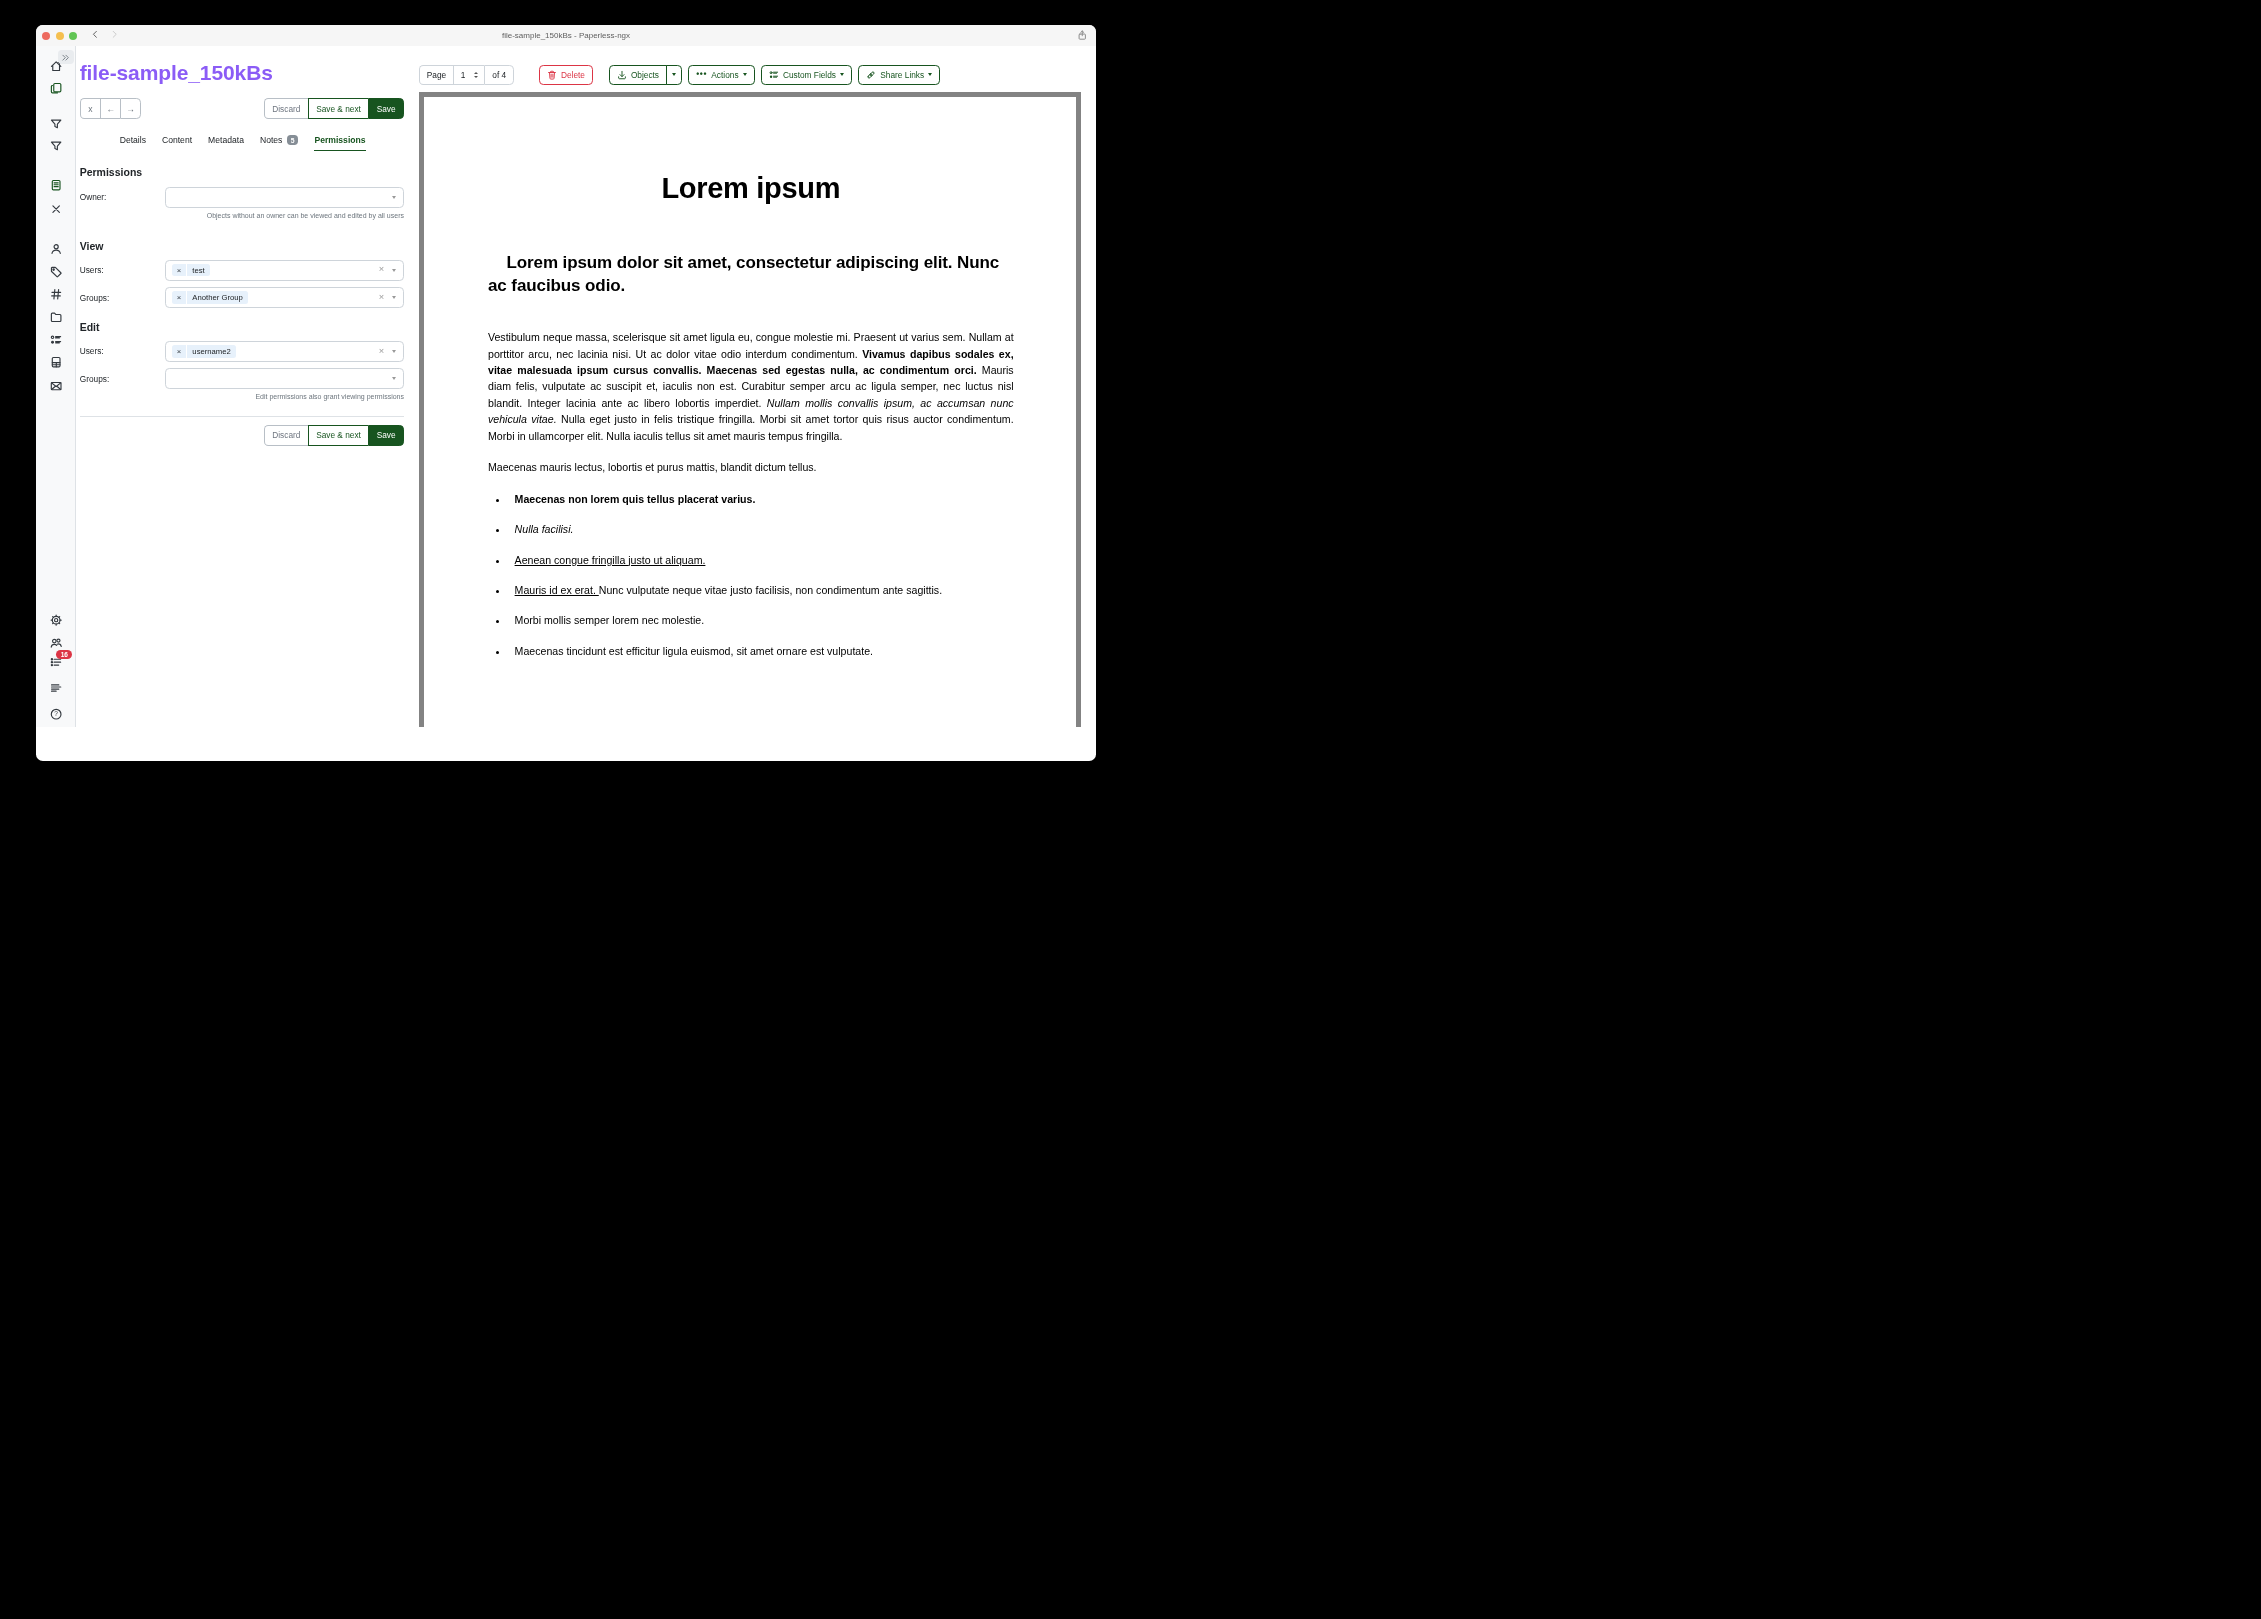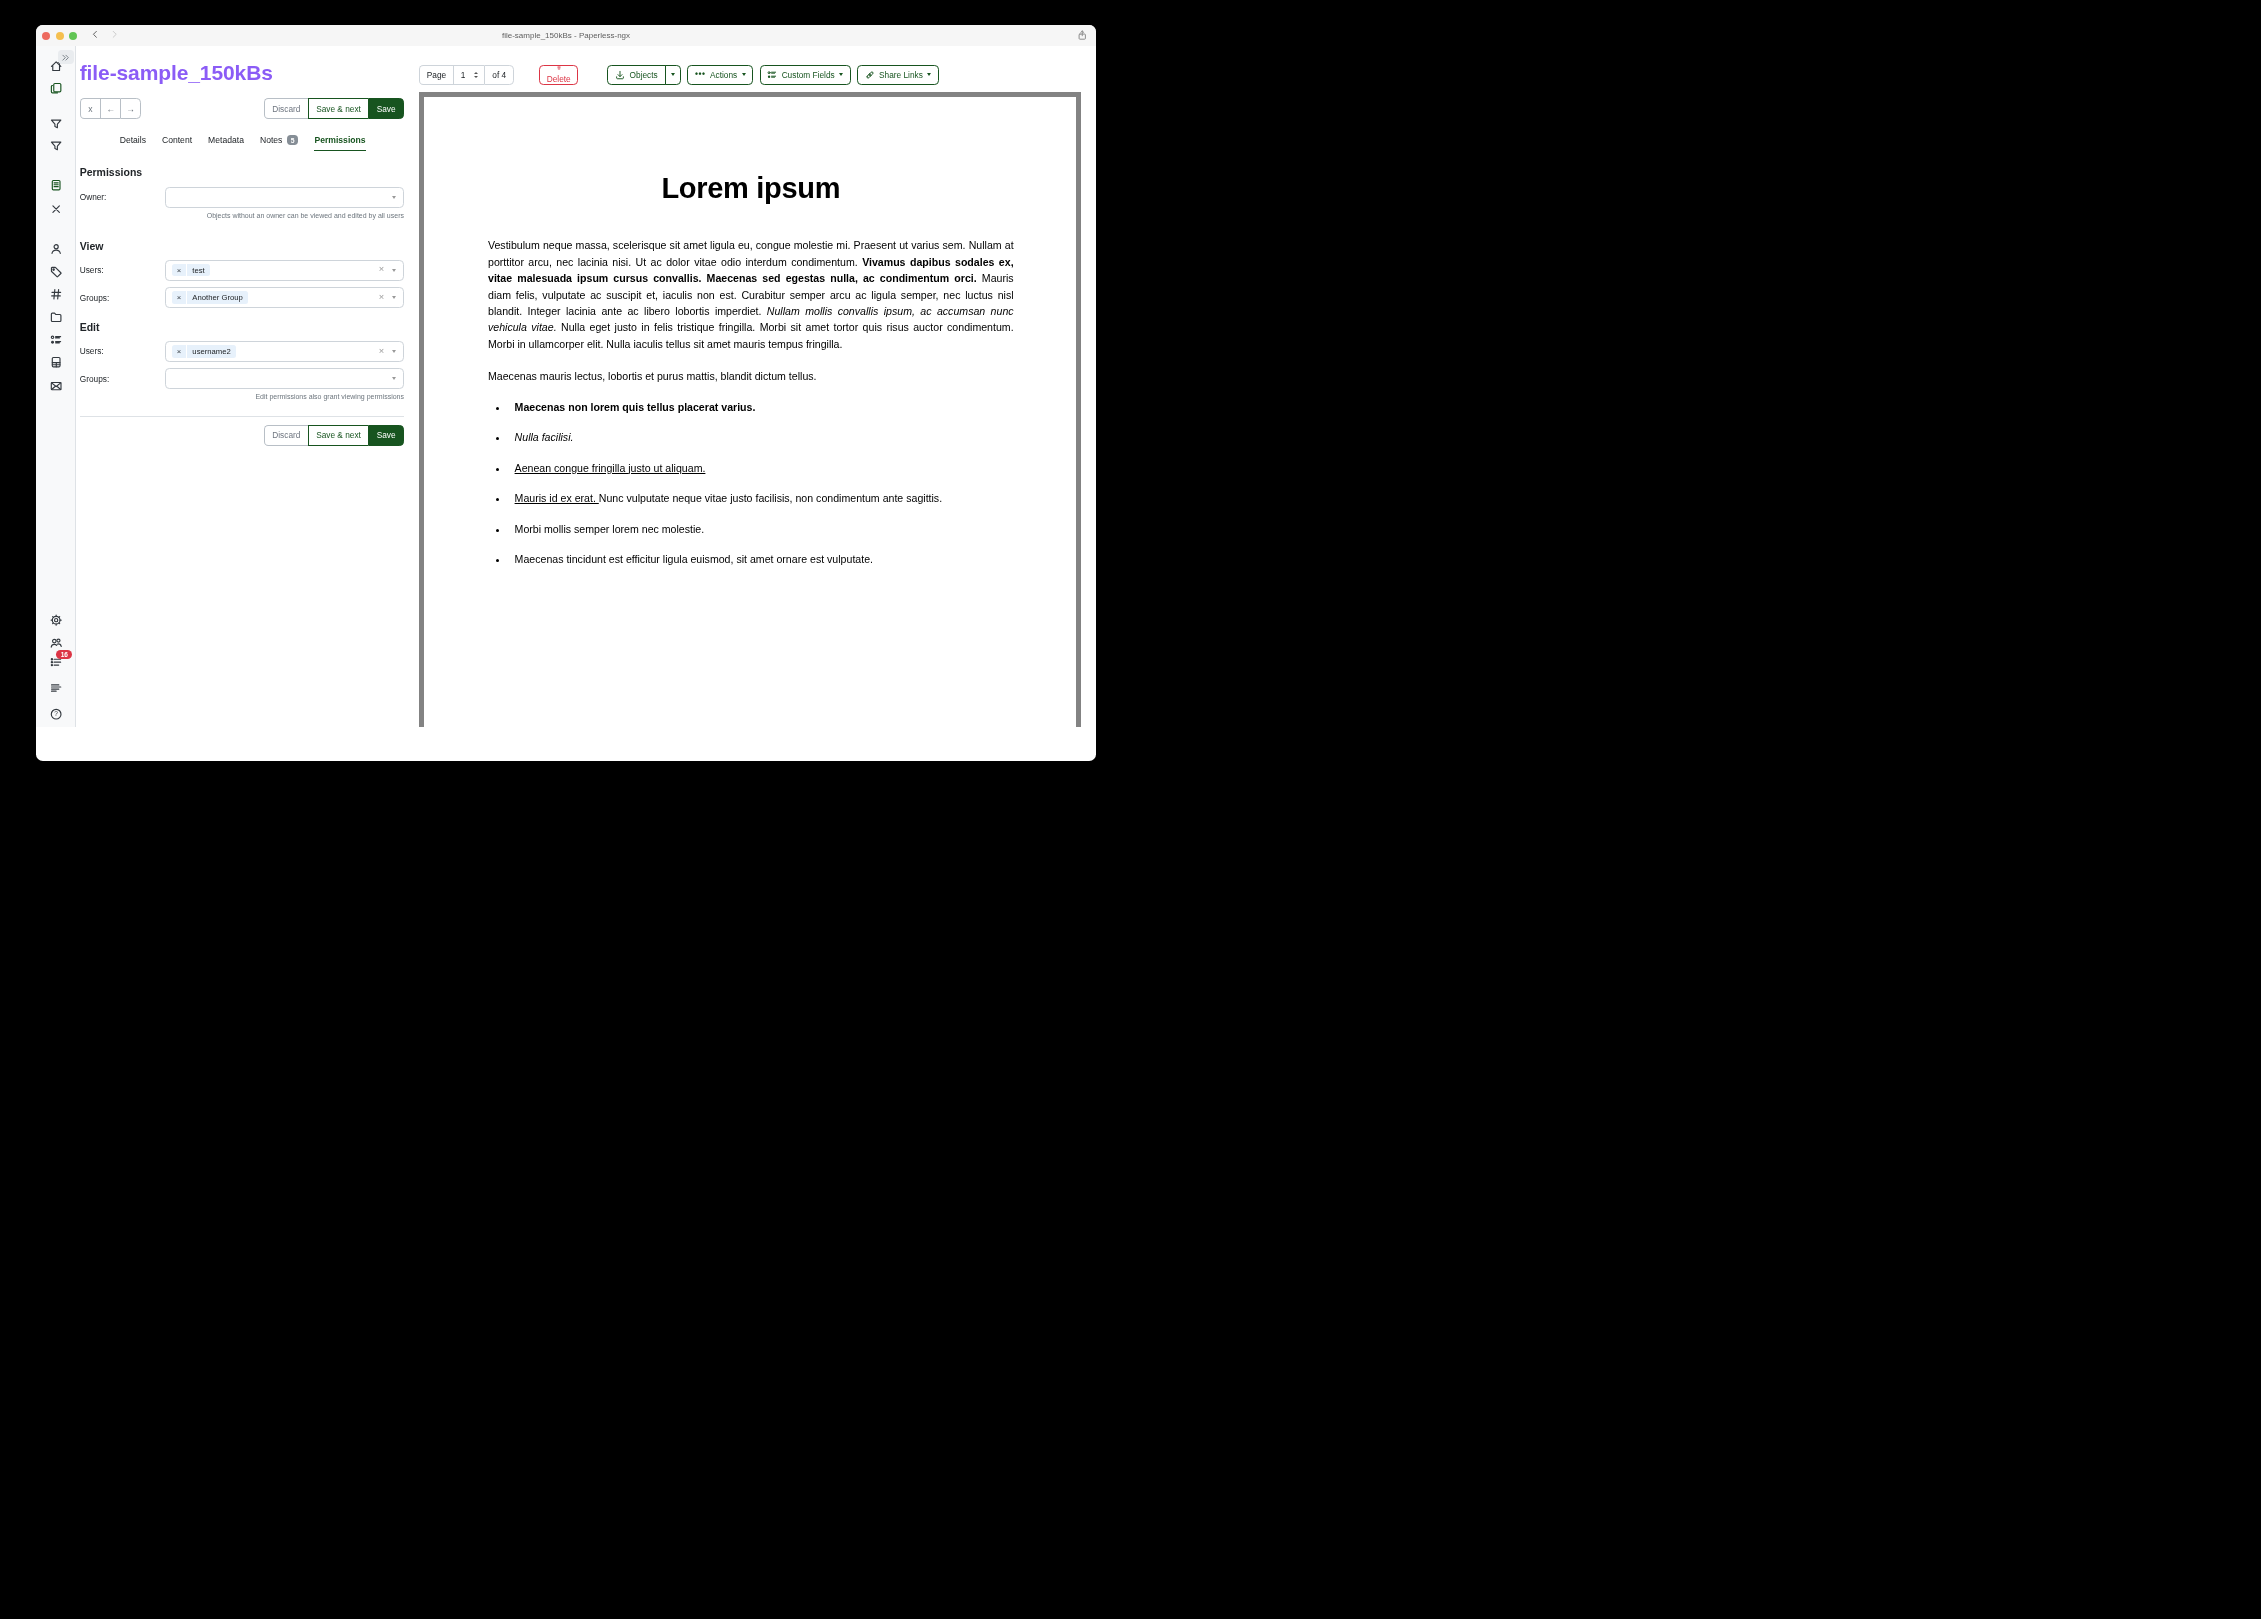--- a/index.html
+++ b/index.html
@@ -83,21 +83,21 @@
   .pg-input{gap:4.3px;}
   .pg-input input{width:8.6px;border:none;outline:none;font-size:8.3px;color:#212529;padding:0;
     font-family:"Liberation Sans",sans-serif;background:transparent;}
   .spin{display:flex;flex-direction:column;gap:1.9px;align-items:center;}
   .spin i{width:0;height:0;border-left:2.5px solid transparent;border-right:2.5px solid transparent;}
   .spin .up{border-bottom:2.8px solid #555;}
   .spin .dn{border-top:2.8px solid #555;}
   .tbtn{height:20.4px;box-sizing:border-box;border:0.6px solid;border-radius:4.3px;background:#fff;
     font-size:8.3px;display:inline-flex;align-items:center;padding:0 6.8px;gap:4.3px;}
   .tbtn svg{width:10px;height:10px;}
-  .tbtn-red{color:#dc3545;border-color:#dc3545;margin-right:29px;flex-direction:column;}
+  .tbtn-red{color:#dc3545;border-color:#dc3545;margin-right:16px;}
   .tbtn-green{color:#17541f;border-color:#17541f;}
   .split{display:inline-flex;}
   .split .tbtn{border-radius:4.3px 0 0 4.3px;}
   .split .split-caret{width:16px;border:0.6px solid #17541f;border-left-width:0.6px;border-radius:0 4.3px 4.3px 0;
     display:flex;align-items:center;justify-content:center;color:#17541f;box-sizing:border-box;margin-left:-0.6px;}
   .split .split-caret .caret{border-top-color:#17541f;}
   .gap10{margin-left:6.2px;}
   .tbtn .caret.green{border-top-color:#17541f;}
   .dots{letter-spacing:0.6px;font-weight:700;font-size:8.6px;margin-top:-1.9px;}
   
@@ -440,20 +440,21 @@
                 </g>
               </svg>
             <span>Share Links</span>
             <span class="caret green"></span>
           </button>
         </div>
 
         <div class="pdf-frame">
           <div class="page">
             <h1>Lorem ipsum</h1>
+            <h2>Lorem ipsum dolor sit amet, consectetur adipiscing elit. Nunc ac faucibus odio.</h2>
             <p class="p-first"><span>Vestibulum neque massa, scelerisque sit amet ligula eu, congue molestie mi. Praesent ut varius sem. Nullam at porttitor arcu, nec lacinia nisi. Ut ac dolor vitae odio interdum condimentum. </span><span class="run-bold">Vivamus dapibus sodales ex, vitae malesuada ipsum cursus convallis. Maecenas sed egestas nulla, ac condimentum orci.</span><span> Mauris diam felis, vulputate ac suscipit et, iaculis non est. Curabitur semper arcu ac ligula semper, nec luctus nisl blandit. Integer lacinia ante ac libero lobortis imperdiet. </span><span class="run-italic">Nullam mollis convallis ipsum, ac accumsan nunc vehicula vitae.</span><span> Nulla eget justo in felis tristique fringilla. Morbi sit amet tortor quis risus auctor condimentum. Morbi in ullamcorper elit. Nulla iaculis tellus sit amet mauris tempus fringilla.</span></p>
             <p class="p-second"><span>Maecenas mauris lectus, lobortis et purus mattis, blandit dictum tellus.</span></p>
             <ul>
                 <li><span class="run-bold">Maecenas non lorem quis tellus placerat varius.</span></li>
                 <li><span class="run-italic">Nulla facilisi.</span></li>
                 <li><span class="run-underline">Aenean congue fringilla justo ut aliquam. </span></li>
                 <li><span class="run-underline">Mauris id ex erat. </span><span>Nunc vulputate neque vitae justo facilisis, non condimentum ante sagittis.</span></li>
                 <li><span>Morbi mollis semper lorem nec molestie.</span></li>
                 <li><span>Maecenas tincidunt est efficitur ligula euismod, sit amet ornare est vulputate.</span></li>
               </ul>

